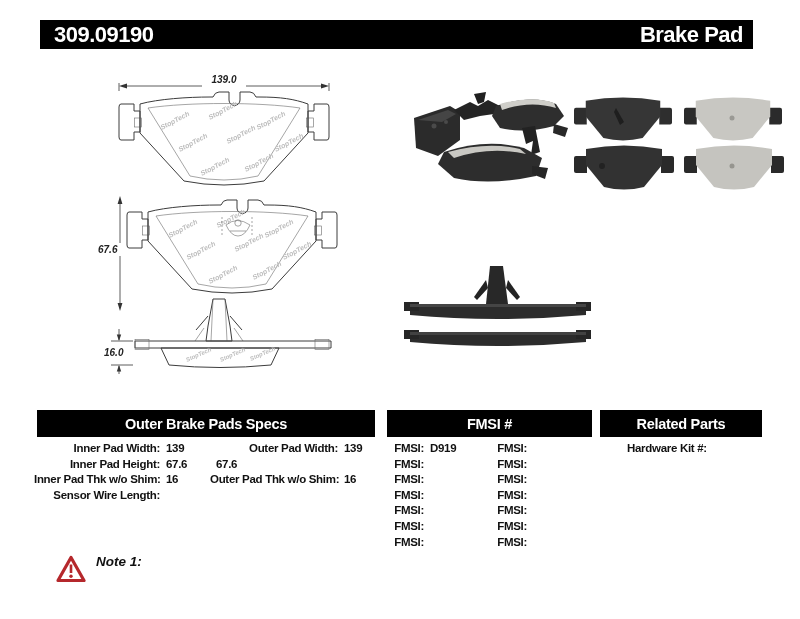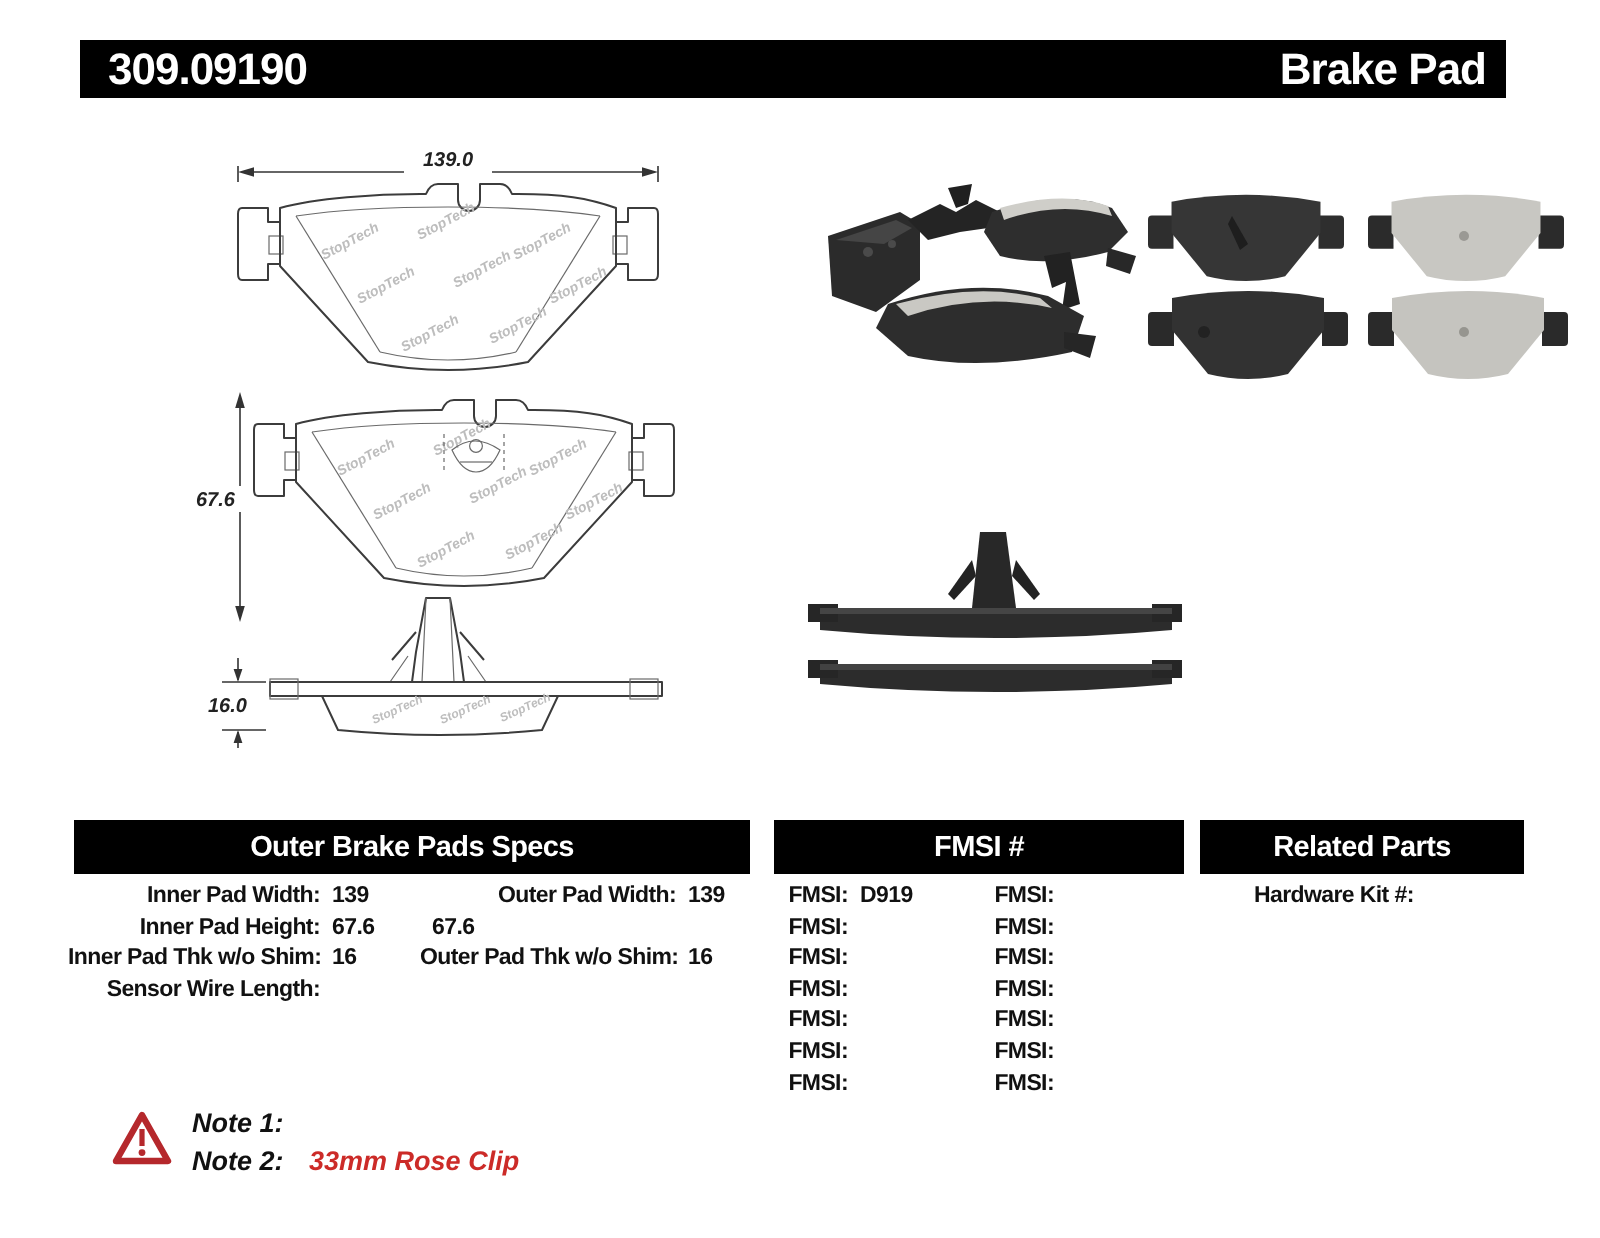--- a/index.html
+++ b/index.html
@@ -356,19 +356,15 @@
       <path d="M15,2.5 L28,25.5 H2 Z" fill="#ffffff" stroke="#b5282c" stroke-width="3.2" stroke-linejoin="round"></path>
       <rect x="13.7" y="9.5" width="2.6" height="8.5" fill="#b5282c"></rect>
       <circle cx="15" cy="21.3" r="1.7" fill="#b5282c"></circle>
     </svg>
   </div>
   <div class="notes">
     <div class="note-row">
       <span class="note-label">Note 1:</span>
       <span class="note-val-red"></span>
     </div>
-    <div class="note-row">
-      <span class="note-label">Note 2:</span>
-      <span class="note-val-red">33mm Rose Clip</span>
-    </div>
   </div>
 
 </div>
 
 </body></html>

